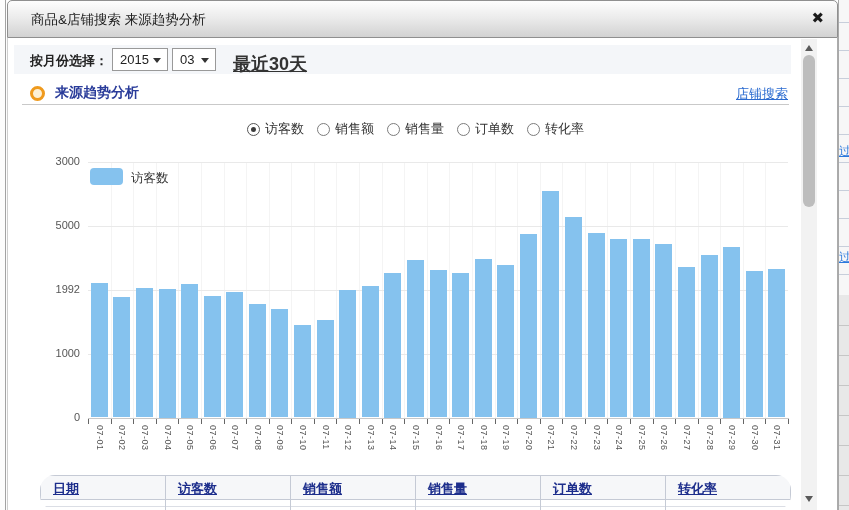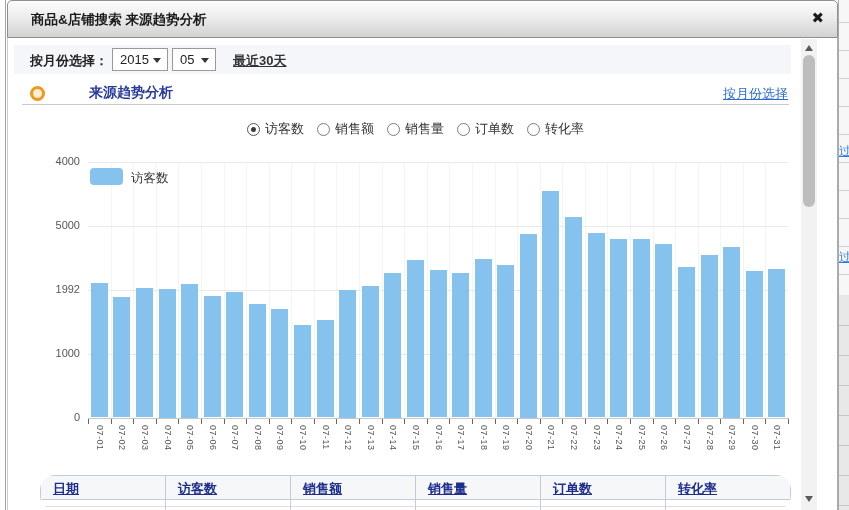--- a/index.html
+++ b/index.html
@@ -12,42 +12,42 @@
   #rightstrip { position: absolute; left: 838px; top: 0; width: 11px; height: 510px; background: #f7f7f7; border-left: 1px solid #a9a9a9; overflow: hidden; }
   #rightstrip .hline { position: absolute; left: 0; width: 11px; height: 1px; background: #c8cfdb; }
   #rightstrip .grayblock { position: absolute; left: 0; top: 295px; width: 11px; height: 215px; background: #e8e8e8; }
   #rightstrip .grayline { position: absolute; left: 0; width: 11px; height: 1px; background: #c6c6c6; }
   #rightstrip .frag { position: absolute; left: 0px; color: #2b79dc; font-size: 12px; text-decoration: underline; white-space: nowrap; }
 
   
   .modal { position: absolute; left: 7px; top: 0; width: 831px; height: 510px; }
   .titlebar { position: absolute; left: 0; top: 0; width: 831px; height: 38px; border: 1px solid #8f8f8f;
               border-radius: 5px 5px 0 0; background: linear-gradient(#fdfdfd, #ececec 45%, #d2d2d2); z-index: 5; }
-  .titlebar .ttl { position: absolute; left: 23px; top: 10px; font-size: 13.5px; font-weight: bold; color: #1a1a1a; }
+  .titlebar .ttl { position: absolute; left: 23px; top: 10px; font-size: 13.5px; font-weight: normal; color: #1a1a1a; }
   .titlebar .close { position: absolute; right: 13px; top: 8px; font-size: 15px; font-weight: bold; color: #1a1a1a; cursor: pointer; }
   .modal-body { position: absolute; left: 0; top: 38px; width: 831px; height: 472px; background: #fff;
                 border-left: 1px solid #cfcfcf; border-right: 1px solid #ababab; }
   .content { position: absolute; left: 0; top: 0; width: 831px; height: 404px; z-index: 2; }
 
   
   .filterbar { position: absolute; left: 7px; top: 45px; width: 777px; height: 29px; background: #f4f6f9; }
   .filterbar .flabel { position: absolute; left: 16px; top: 7px; font-size: 13px; font-weight: bold; color: #222; }
   .select { position: absolute; top: 3px; height: 23px; background: #fff; border: 1px solid #999;
             font-size: 13px; color: #222; line-height: 21px; padding-left: 7px; cursor: pointer; }
   .select .tri { position: absolute; right: 6px; top: 9px; width: 0; height: 0;
                  border-left: 4px solid transparent; border-right: 4px solid transparent; border-top: 5px solid #333; }
   #yearSelect { left: 98px; width: 56px; }
   #monthSelect { left: 158px; width: 44px; }
-  .recent { position: absolute; left: 219px; top: 7px; font-size: 13px; font-weight: bold; color: #333;
+  .recent { position: absolute; left: 219px; top: 7px; font-size: 18px; font-weight: bold; color: #333;
             text-decoration: underline; cursor: pointer; }
 
   
   .donut { position: absolute; left: 23px; top: 86px; width: 15px; height: 15px; border: 3px solid #ef9a1d;
            background: #fdf0d5; border-radius: 50%; }
-  .stitle { position: absolute; left: 48px; top: 84px; font-size: 14px; font-weight: bold; color: #2a3c9a; margin-left: 34px; }
+  .stitle { position: absolute; left: 48px; top: 84px; font-size: 14px; font-weight: bold; color: #2a3c9a; }
   .dl { position: absolute; right: 50px; top: 85px; font-size: 13px; color: #2b6bd0; text-decoration: underline; cursor: pointer; }
   .divider { position: absolute; left: 15px; top: 104px; width: 767px; height: 1px; background: #c9c9c9; }
 
   
   #radios { position: absolute; left: 240px; top: 120px; width: 420px; height: 20px; }
   .ritem { position: absolute; top: 0; display: flex; align-items: center; gap: 5px; cursor: pointer; }
   .rcirc { position: relative; width: 13px; height: 13px; border: 1px solid #7c7c7c; border-radius: 50%;
            background: #fff; flex: 0 0 13px; }
   .rcirc.rsel { border-color: #555; }
   .rdot { position: absolute; left: 3px; top: 3px; width: 5px; height: 5px; border-radius: 50%; background: #3c3c3c; }
@@ -120,29 +120,29 @@
 
     <div class="content">
 
       <div class="filterbar">
         <span class="flabel">按月份选择：</span>
         <div class="select" id="yearSelect">
           <span>2015</span>
           <span class="tri"></span>
         </div>
         <div class="select" id="monthSelect">
-          <span>05</span>
+          <span>03</span>
           <span class="tri"></span>
         </div>
         <a class="recent">最近30天</a>
       </div>
 
       <span class="donut"></span>
       <span class="stitle">来源趋势分析</span>
-      <a class="dl">按月份选择</a>
+      <a class="dl">店铺搜索</a>
       <div class="divider"></div>
 
       <div id="radios">
           <div class="ritem" style="left: 0px;">
             <div class="rcirc rsel">
               <div class="rdot"></div>
             </div>
             <span class="rlabel">访客数</span>
           </div>
           <div class="ritem" style="left: 70px;">
@@ -195,21 +195,21 @@
           <div class="vgrid" style="left: 735.8px; top: 162px; width: 1px; height: 255.5px;"></div>
           <div class="vgrid" style="left: 758.4px; top: 162px; width: 1px; height: 255.5px;"></div>
           <div class="ylab" style="left: 31px; top: 410.5px; width: 42px;">0</div>
           <div class="hgrid" style="left: 81px; top: 353.6px; width: 700px; height: 1px;"></div>
           <div class="ylab" style="left: 31px; top: 346.6px; width: 42px;">1000</div>
           <div class="hgrid" style="left: 81px; top: 289.8px; width: 700px; height: 1px;"></div>
           <div class="ylab" style="left: 31px; top: 282.8px; width: 42px;">1992</div>
           <div class="hgrid" style="left: 81px; top: 225.9px; width: 700px; height: 1px;"></div>
           <div class="ylab" style="left: 31px; top: 218.9px; width: 42px;">5000</div>
           <div class="hgrid" style="left: 81px; top: 162px; width: 700px; height: 1px;"></div>
-          <div class="ylab" style="left: 31px; top: 155px; width: 42px;">4000</div>
+          <div class="ylab" style="left: 31px; top: 155px; width: 42px;">3000</div>
           <div class="axis" style="left: 81px; top: 417.5px; width: 701px; height: 1px;"></div>
           <div class="tick" style="left: 81px; top: 418.5px; width: 1px; height: 5px;"></div>
           <div class="tick" style="left: 103.6px; top: 418.5px; width: 1px; height: 5px;"></div>
           <div class="tick" style="left: 126.2px; top: 418.5px; width: 1px; height: 5px;"></div>
           <div class="tick" style="left: 148.7px; top: 418.5px; width: 1px; height: 5px;"></div>
           <div class="tick" style="left: 171.3px; top: 418.5px; width: 1px; height: 5px;"></div>
           <div class="tick" style="left: 193.9px; top: 418.5px; width: 1px; height: 5px;"></div>
           <div class="tick" style="left: 216.5px; top: 418.5px; width: 1px; height: 5px;"></div>
           <div class="tick" style="left: 239.1px; top: 418.5px; width: 1px; height: 5px;"></div>
           <div class="tick" style="left: 261.6px; top: 418.5px; width: 1px; height: 5px;"></div>

